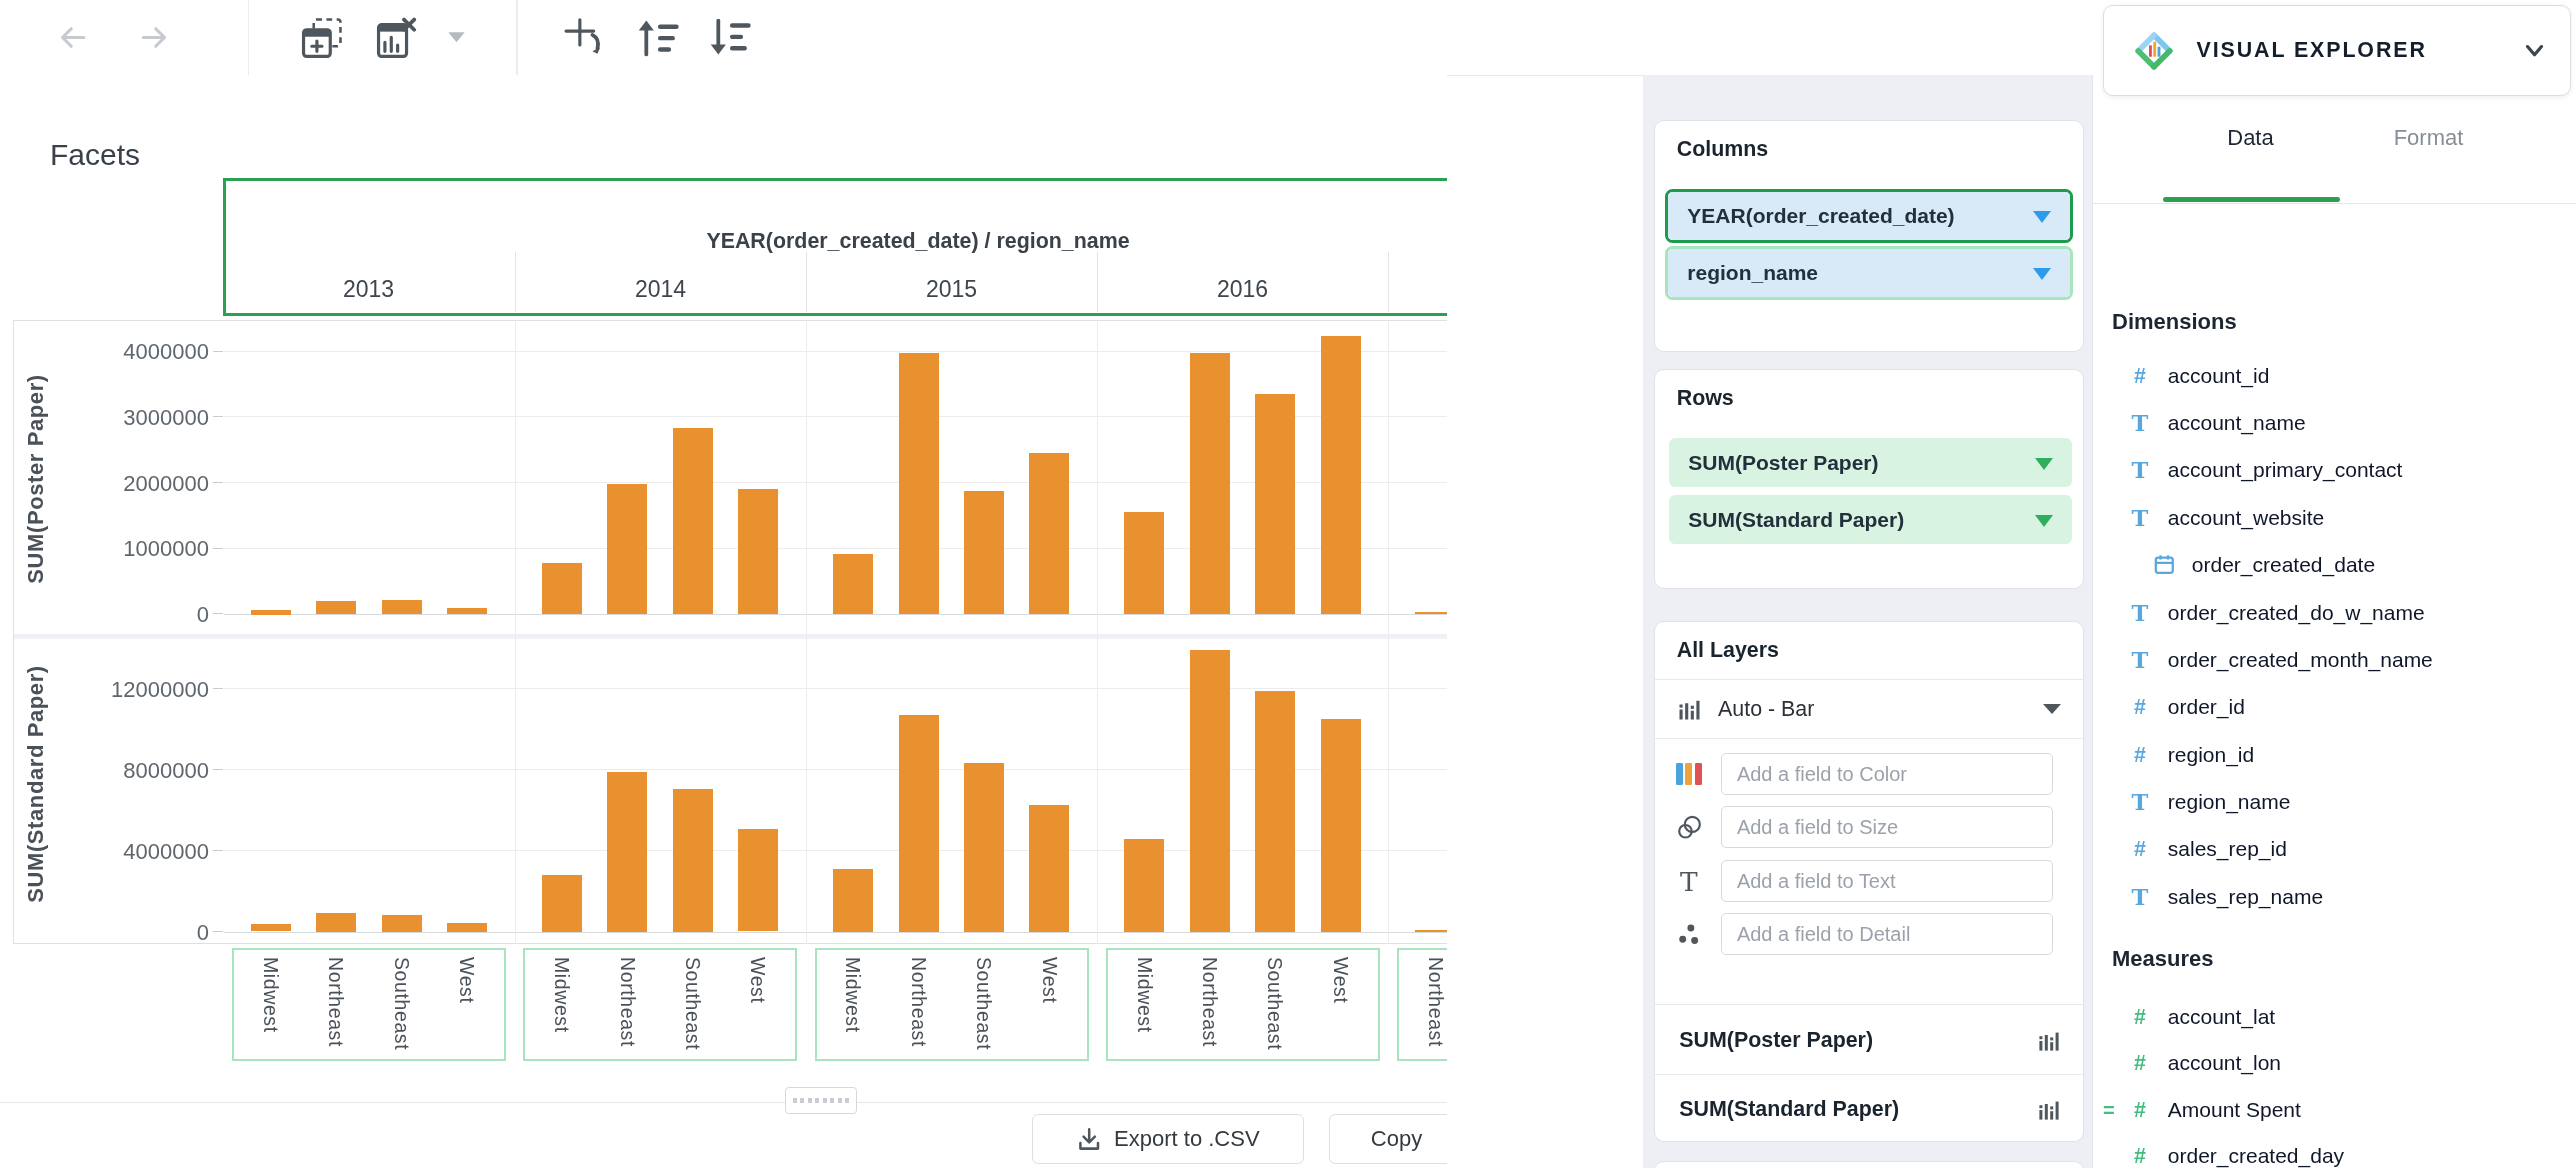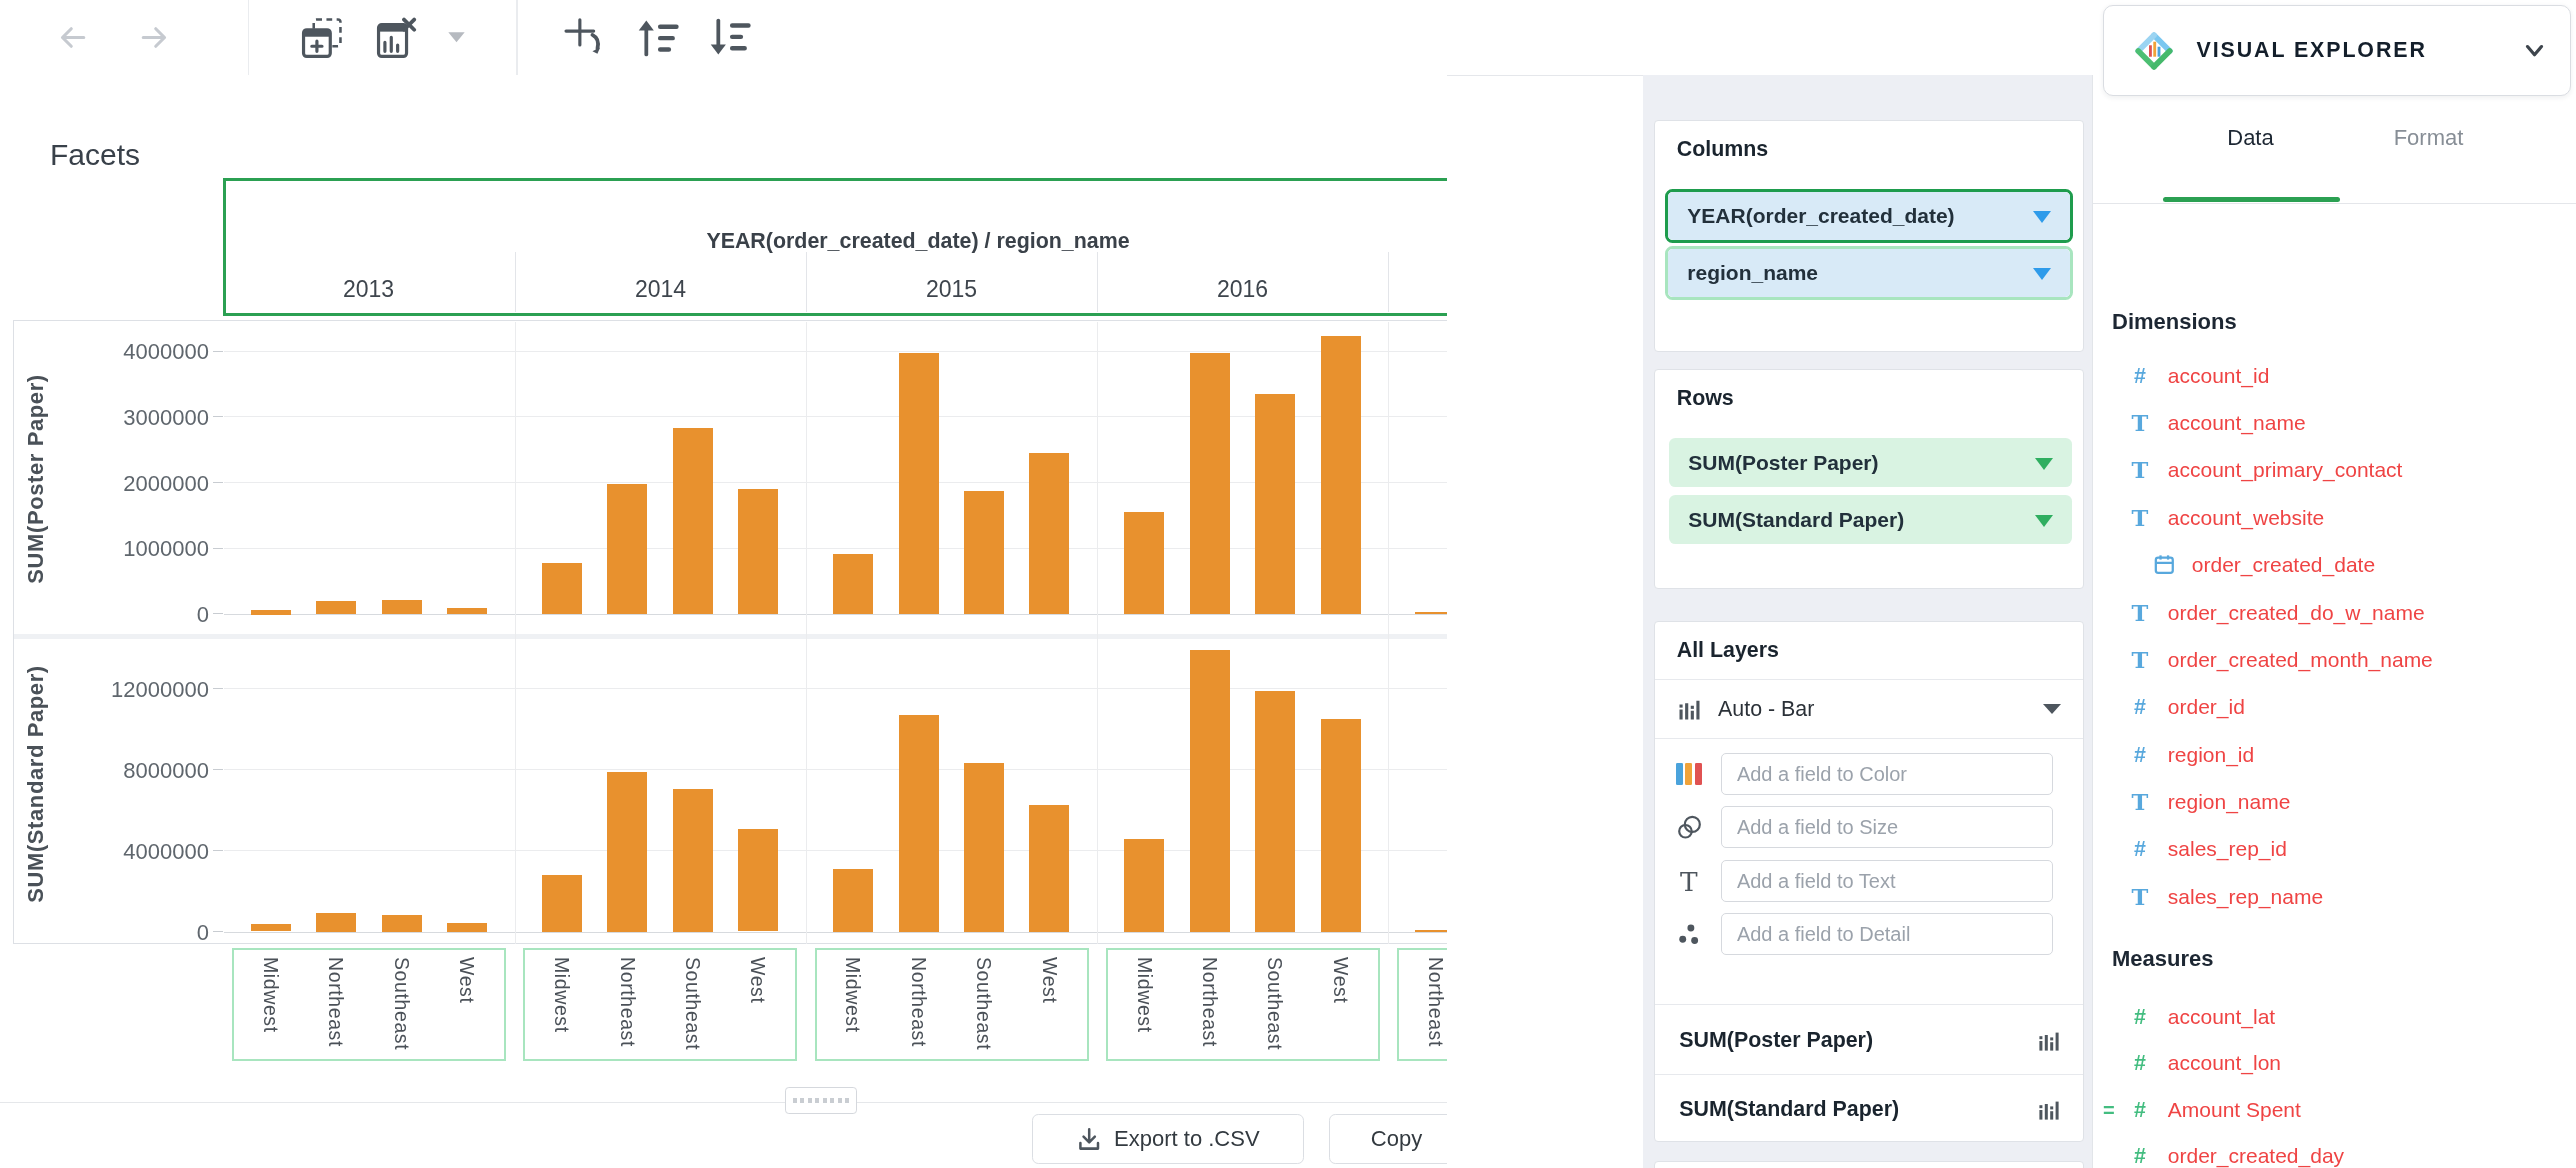--- a/index.html
+++ b/index.html
@@ -68,21 +68,21 @@
             border-radius:6.3px;display:flex;align-items:center;justify-content:center;gap:11.3px;
             font-family:"Liberation Sans",sans-serif;font-size:22px;color:#333A40;cursor:pointer;}
   #export-btn{left:1032px;width:272px;}
   #copy-btn{left:1329px;width:135px;}
   .win-btn{position:absolute;top:1049px;background:none;border:none;cursor:pointer;padding:0;}
   #win-min{left:1488px;}
   #win-max{left:1540px;}
 
   
   .card{position:absolute;left:11.3px;width:430px;background:#fff;border:1.3px solid #DFE2E7;
-        border-radius:4px;box-sizing:border-box;text-align:right;}
+        border-radius:10px;box-sizing:border-box;text-align:right;}
   .card h3{margin:0;position:absolute;left:21.4px;top:16.4px;font-size:21.4px;font-weight:700;color:#1A242E;}
   #card-columns{top:45px;height:232px;}
   #card-rows{top:294px;height:220px;}
   #card-layers{top:546px;height:521px;}
   #card-next{top:1086px;height:82px;}
 
   .pill-outer{position:absolute;left:10px;width:408px;height:54px;border-radius:7.5px;
               box-sizing:border-box;border:3.1px solid transparent;}
   .pill{position:relative;width:100%;height:100%;border-radius:5px;display:flex;align-items:center;cursor:pointer;}
   .pill-blue{background:#D8EAF7;}
@@ -121,21 +121,21 @@
                border-bottom:1.3px solid #E4E6EA;box-sizing:border-box;}
   #fields-band .fl{position:absolute;left:21px;top:0;line-height:71px;font-size:19.5px;
                    letter-spacing:2.5px;color:#7D838B;}
   #fx-btn{position:absolute;right:24px;top:15px;width:53px;height:42px;background:none;border:none;cursor:pointer;}
   #fx-btn .fx{font-family:"DejaVu Serif",serif;font-style:italic;font-size:28px;color:#2B3744;}
   #fx-btn .plus{position:absolute;right:1.3px;top:0px;width:19px;height:19px;border-radius:50%;
                 background:#34AD5D;color:#fff;font-size:16.4px;line-height:19px;text-align:center;font-style:normal;}
   .sec-head{position:absolute;left:19px;font-size:22px;font-weight:700;color:#1D2733;}
   .field-item{position:absolute;left:0;width:100%;height:44px;display:flex;align-items:center;cursor:pointer;}
   .field-item .ficon{width:38px;margin-left:28px;text-align:center;font-size:21.4px;font-weight:600;flex:none;}
-  .field-item .fname{margin-left:8.8px;font-size:21px;color:#ef4444;}
+  .field-item .fname{margin-left:8.8px;font-size:21px;color:#0f172a;}
   .ic-blue{color:#58A8DD;}
   .ic-green{color:#43BD80;}
   .ficon .tt{font-family:"DejaVu Serif",serif;font-weight:600;font-size:22.6px;}
   .eq-pre{position:absolute;left:10px;font-size:20px;font-weight:700;color:#43BD80;}
 
   svg{display:block;}
 </style>
 </head>
 <body>
 

